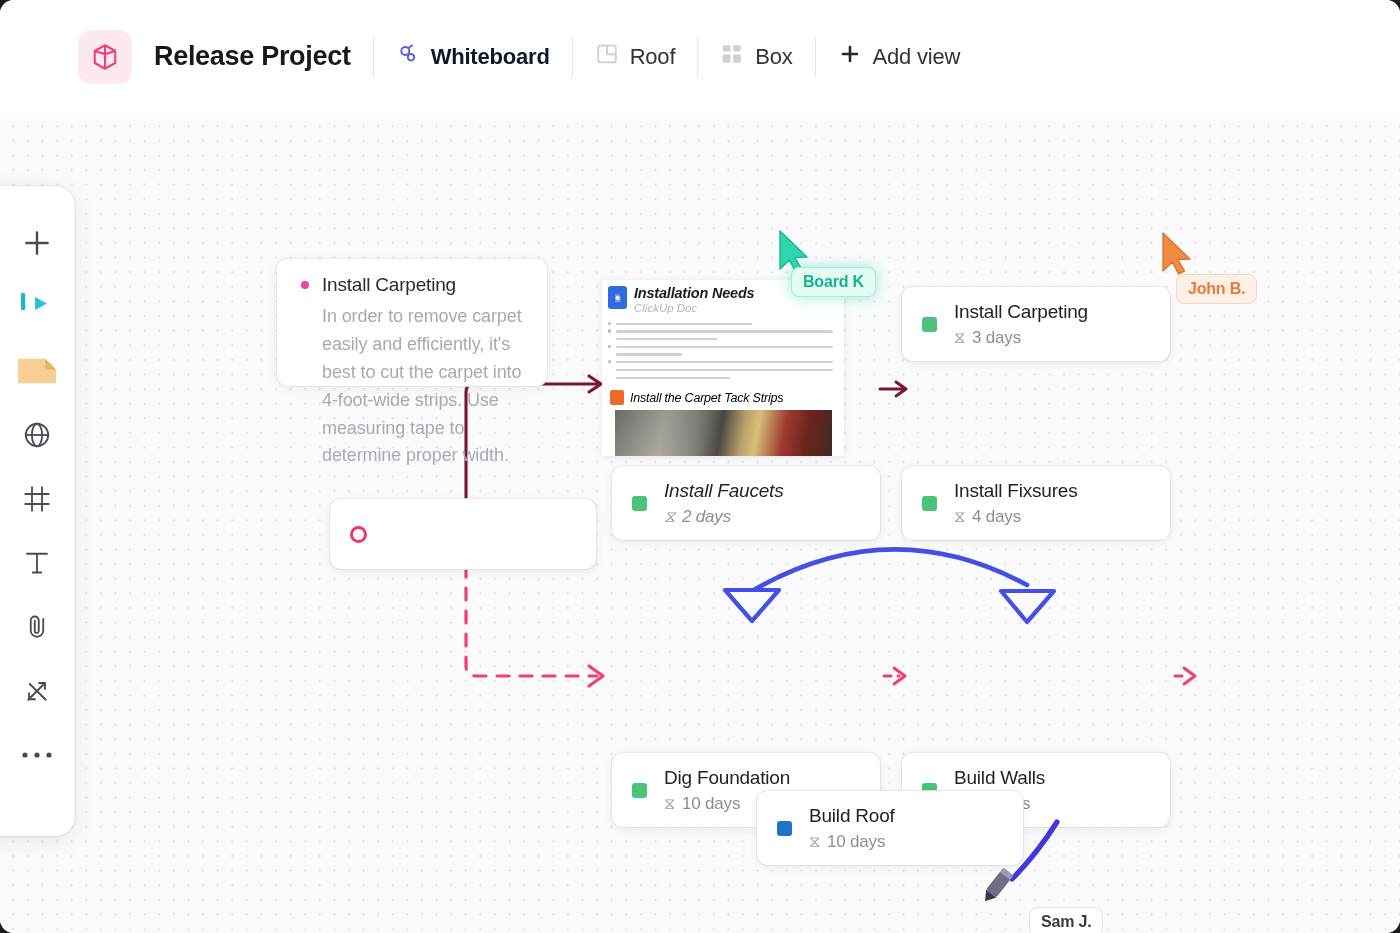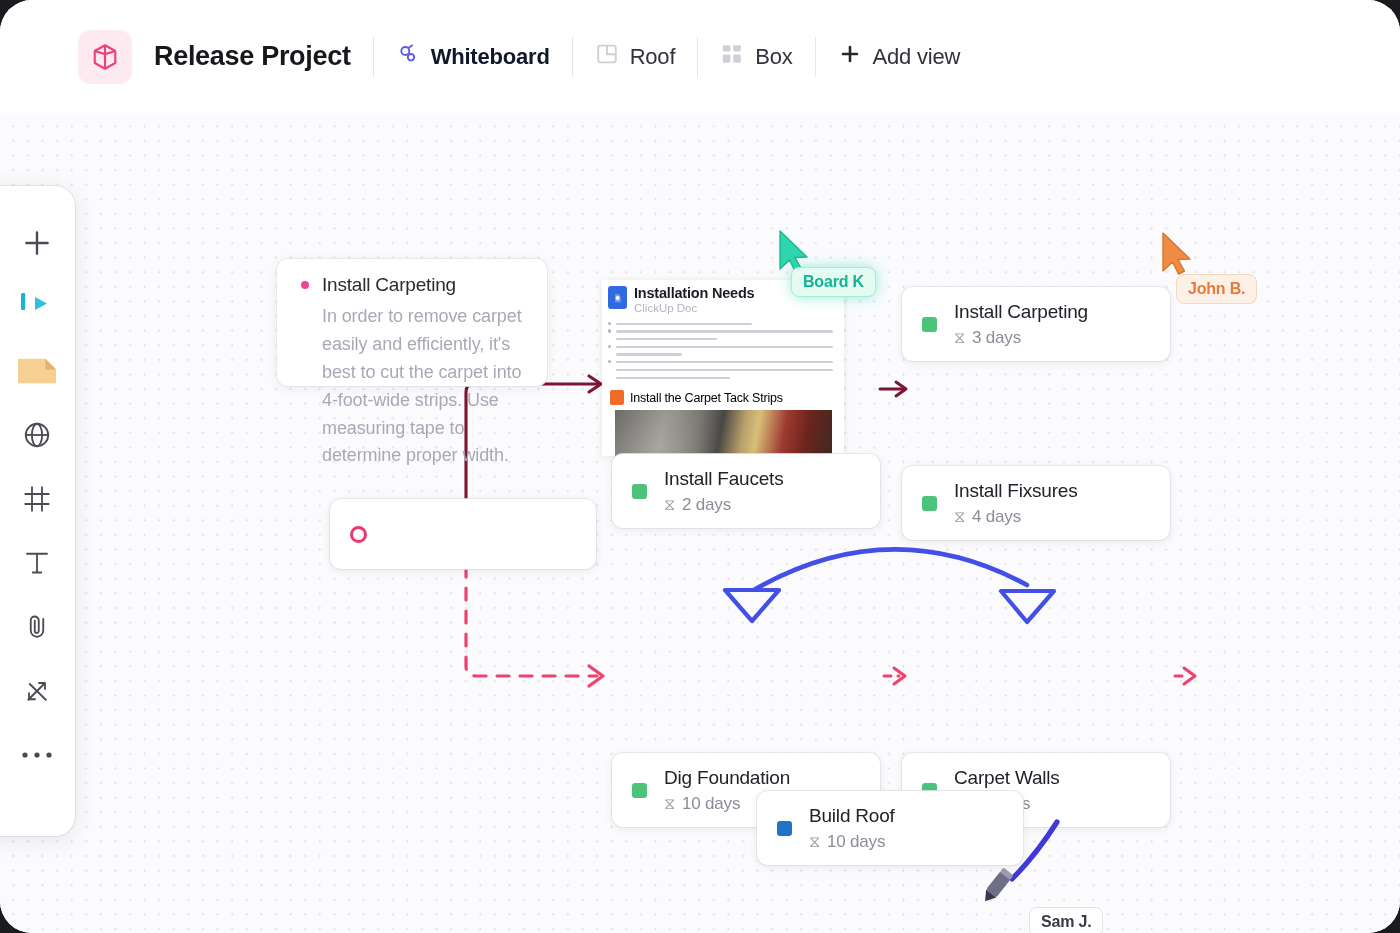--- a/index.html
+++ b/index.html
@@ -6,21 +6,21 @@
   html, body {
     width: 1400px; height: 933px;
     background: #1b1b1f;
     font-family: "Liberation Sans", sans-serif;
     overflow: hidden;
   }
   #app {
     position: relative;
     width: 1400px; height: 933px;
     background: #ffffff;
-    border-radius: 32px;
+    border-radius: 14px;
     overflow: hidden;
   }
 
   
   #header {
     position: absolute; left:0; top:0;
     width: 1400px; height: 113px;
     background: #ffffff;
     display: flex; align-items: center;
     padding-left: 78px;
@@ -134,20 +134,21 @@
   }
 
   
   #doc {
     position: absolute; left: 602px; top: 167px;
     width: 242px; height: 176px;
     background: #fff;
     box-shadow: 0 1px 7px rgba(40,40,70,.10);
     overflow: hidden;
     z-index: 11;
+    font-style: italic;
   }
   #doc .dhead { display:flex; gap:7px; padding: 6px 8px 2px 6px; }
   #doc .dicon {
     width: 19px; height: 23px; border-radius: 3px;
     background: #2f6ae0; flex:none;
     display:flex; align-items:center; justify-content:center;
   }
   #doc .dtitle { font-size: 14.5px; font-weight: 700; color:#1d1d26; letter-spacing:-0.2px; line-height:1.05; }
   #doc .dsub { font-size: 11.5px; color:#b4b4c0; margin-top: 2px; line-height:1; }
   #doc .dlines { padding: 6px 9px 0 14px; }
@@ -367,21 +368,21 @@
       <span class="stat" style="background:#4cc37a"></span>
       <span class="ctext">
         <span class="ctitle">Install Carpeting</span>
         <span class="cmeta">
           <span class="hg">⧖</span>
           <span>3 days</span>
         </span>
       </span>
     </div>
 
-    <div class="card" style="left:612px; top:341px; width:268px; height:74px;">
+    <div class="card" style="left:612px; top:353px; width:268px; height:74px;font-style:italic;">
       <span class="stat" style="background:#4cc37a"></span>
       <span class="ctext">
         <span class="ctitle">Install Faucets</span>
         <span class="cmeta">
           <span class="hg">⧖</span>
           <span>2 days</span>
         </span>
       </span>
     </div>
 
@@ -407,21 +408,21 @@
         <span class="cmeta">
           <span class="hg">⧖</span>
           <span>10 days</span>
         </span>
       </span>
     </div>
 
     <div class="card" style="left:902px; top:640px; width:268px; height:74px;">
       <span class="stat" style="background:#4cc37a"></span>
       <span class="ctext">
-        <span class="ctitle">Carpet Walls</span>
+        <span class="ctitle">Build Walls</span>
         <span class="cmeta">
           <span class="hg">⧖</span>
           <span>20 days</span>
         </span>
       </span>
     </div>
 
     <div class="card" style="left:757px; top:678px; width:266px; height:74px;">
       <span class="stat" style="background:#1f74c7"></span>
       <span class="ctext">

